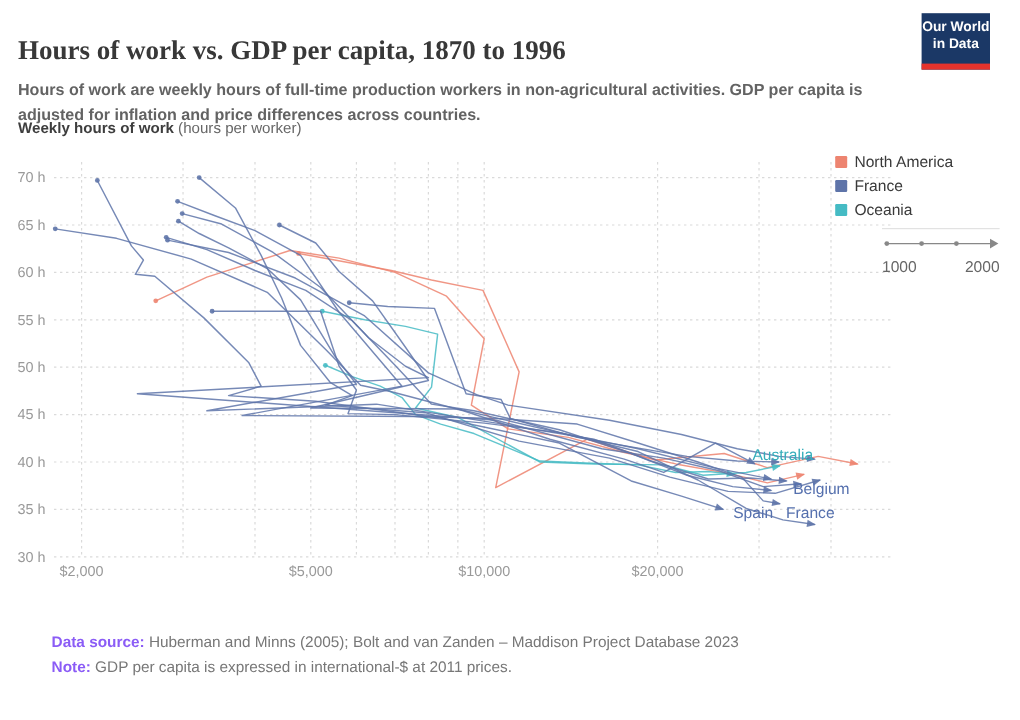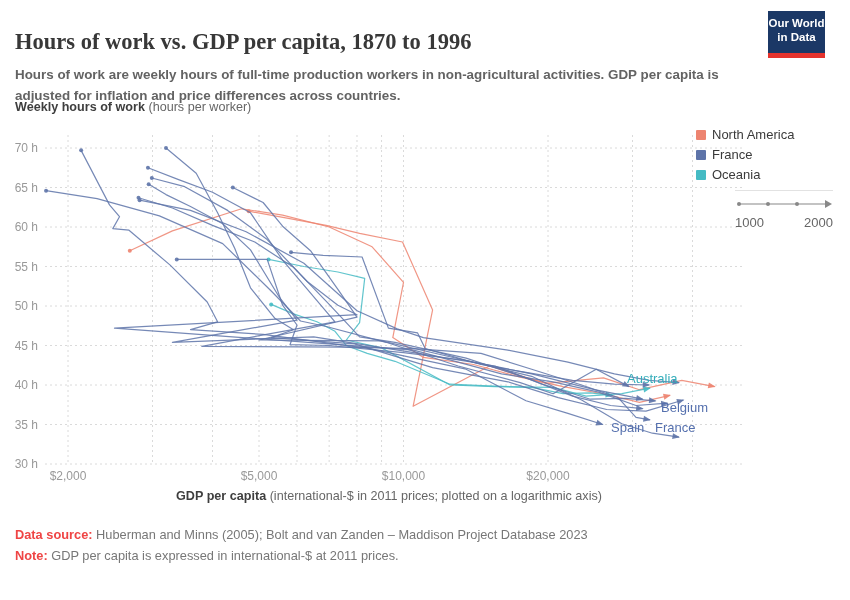--- a/index.html
+++ b/index.html
@@ -16,21 +16,21 @@
   .axis-title-x{position:absolute;left:35px;top:489px;width:708px;text-align:center;font-size:12.6px;color:#666;}
   .axis-title-x b{color:#3e3e3e;}
   .legend{position:absolute;left:696px;top:127px;width:112px;}
   .legend-item{display:flex;align-items:center;margin-bottom:5px;}
   .swatch{width:10px;height:10px;border-radius:1px;margin-right:6px;flex:0 0 auto;}
   .legend-label{font-size:13px;color:#3a3a3a;white-space:nowrap;}
   .legend-divider{position:absolute;left:735px;top:190px;width:98px;height:1px;background:#e2e2e2;}
   .timeline{position:absolute;left:735px;top:196px;width:98px;}
   .timeline-years{display:flex;justify-content:space-between;font-size:13px;color:#666;margin-top:1px;}
   .footer{position:absolute;left:15px;top:524px;font-size:12.8px;line-height:21px;color:#777;}
-  .footer b{color:#ef4444;}
+  .footer b{color:#8b5cf6;margin-left:28px;}
   #plot{position:absolute;left:0;top:0;}
   .grid{stroke:#dadada;stroke-width:1;stroke-dasharray:2,3;}
   .ytick,.xtick{fill:#999;font-size:12px;font-family:"Liberation Sans",sans-serif;}
   .country-label{font-size:13px;font-family:"Liberation Sans",sans-serif;}
 </style>
 </head>
 <body>
 
 <div id="app">
   <h1 class="title">Hours of work vs. GDP per capita, 1870 to 1996</h1>
@@ -121,21 +121,20 @@
       <path d="M1 0 L-6.5 3 L-6.5 -3 Z" fill="#5E74A9" fill-opacity="0.9" transform="translate(679.0 382.6) rotate(4.5)"></path>
       <polyline points="176.8,259.4 267.2,259.4 282.6,305.2 297.0,325.0 290.0,344.7 329.2,345.5 403.5,352.6 466.1,360.5 531.7,373.9 594.5,389.7 642.7,399.2" fill="none" stroke="#5E74A9" stroke-width="1.2" stroke-opacity="0.85" stroke-linejoin="round"></polyline>
       <circle cx="176.76795449953158" cy="259.39" r="2" fill="#5E74A9" fill-opacity="0.9"></circle>
       <path d="M1 0 L-6.5 3 L-6.5 -3 Z" fill="#5E74A9" fill-opacity="0.9" transform="translate(642.7 399.2) rotate(11.1)"></path>
       <text x="627" y="383" fill="#35ADBA" class="country-label">Australia</text>
       <text x="661" y="412" fill="#5570AE" class="country-label">Belgium</text>
       <text x="611" y="432" fill="#5570AE" class="country-label">Spain</text>
       <text x="655" y="432" fill="#5570AE" class="country-label">France</text>
     </svg>
 
-  <div class="axis-title-x"><b>GDP per capita</b><span> (international-$ in 2011 prices; plotted on a logarithmic axis)</span></div>
 
   <div class="legend" id="legend">
       <div class="legend-item">
         <span class="swatch" style="background: rgb(237, 132, 112);"></span>
         <span class="legend-label">North America</span>
       </div>
       <div class="legend-item">
         <span class="swatch" style="background: rgb(94, 116, 169);"></span>
         <span class="legend-label">France</span>
       </div>

